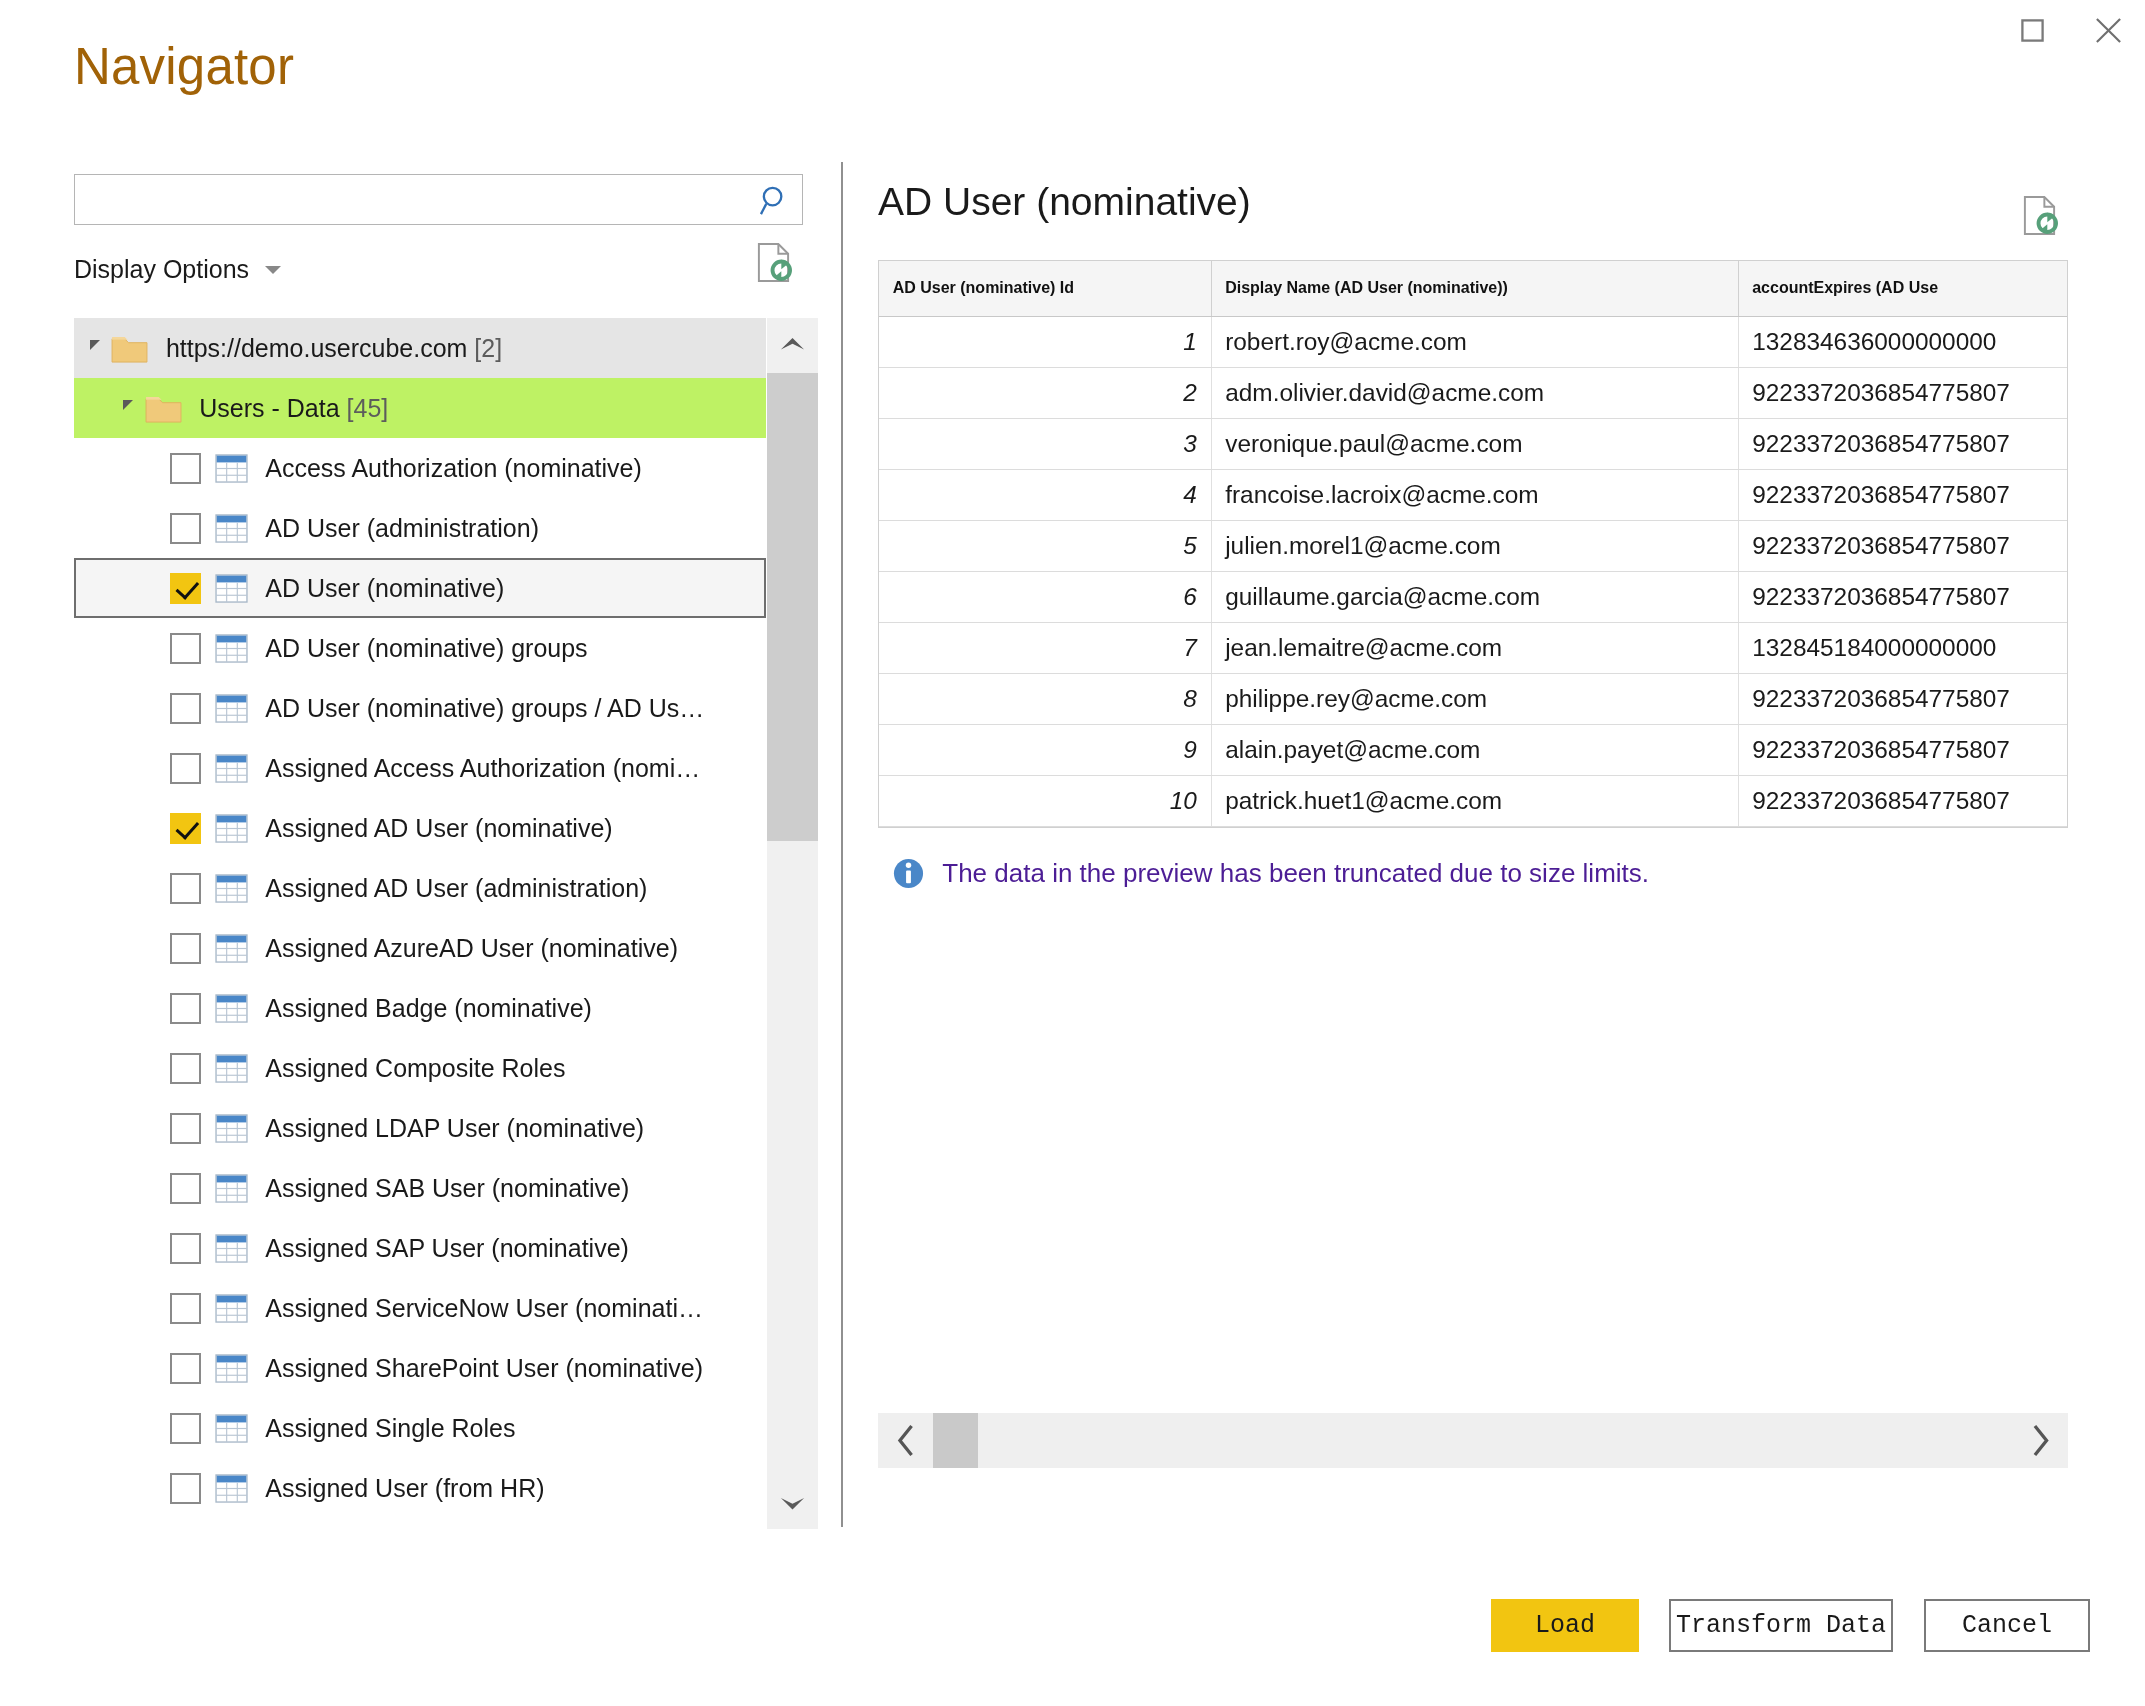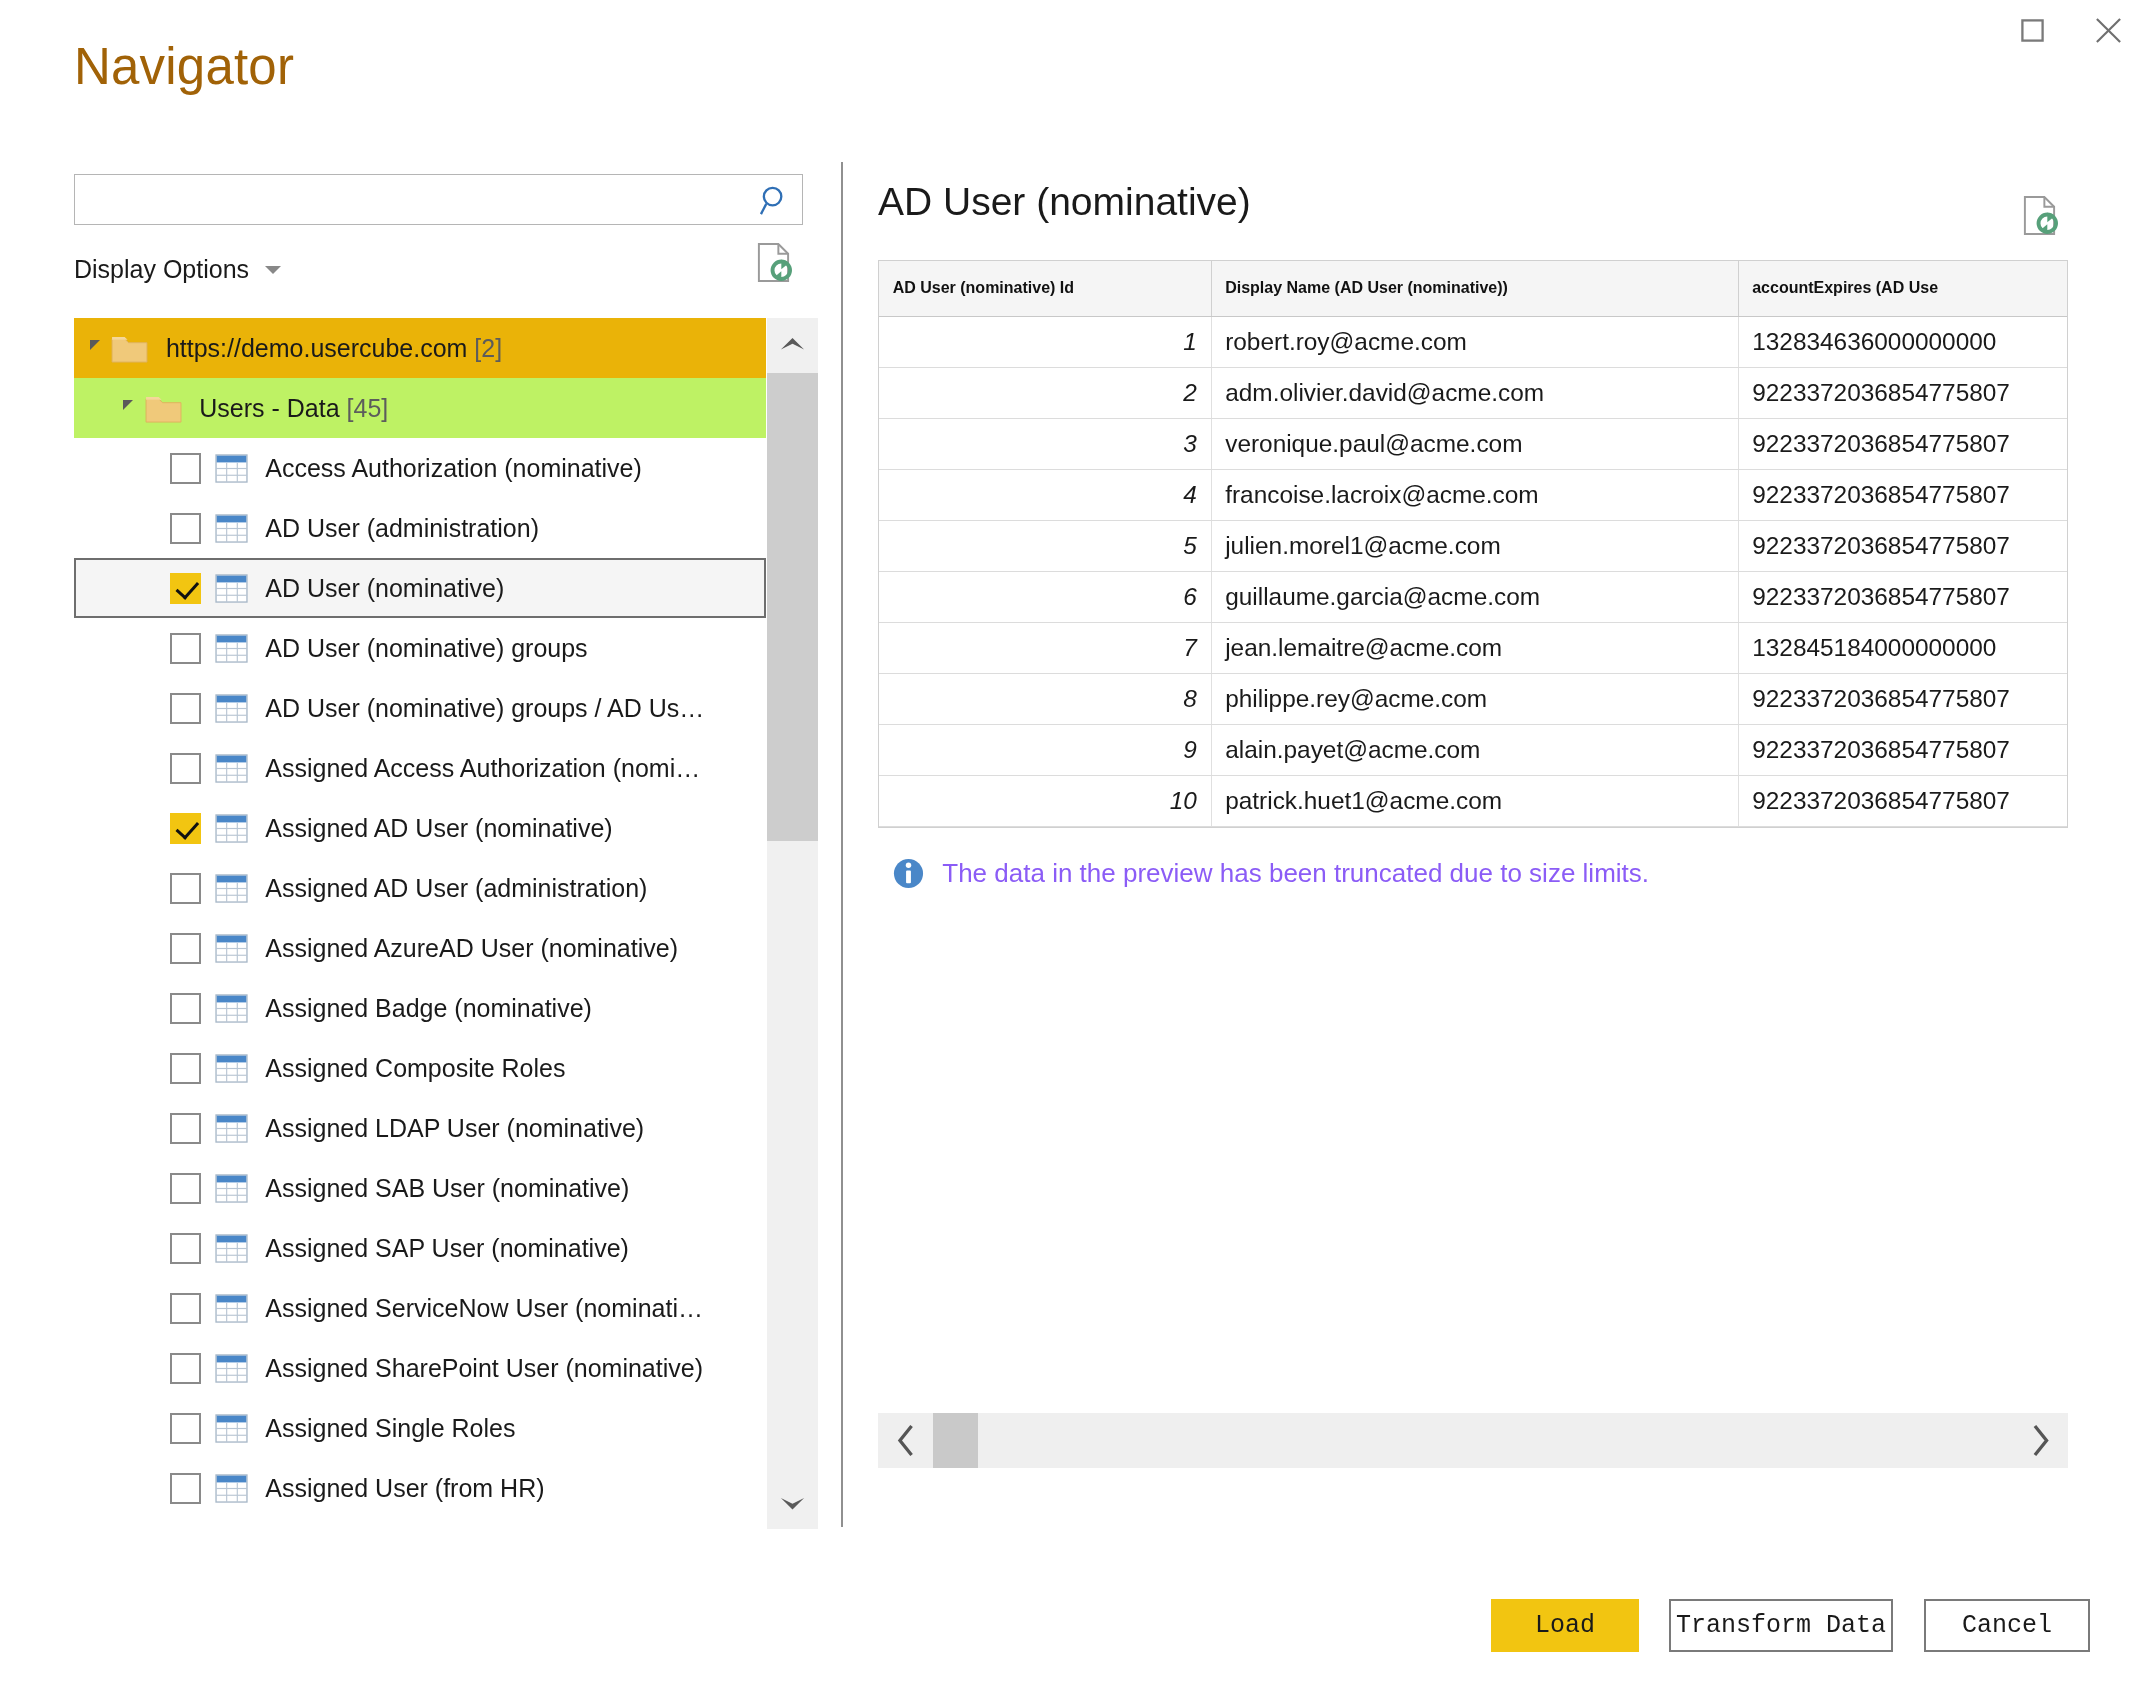--- a/index.html
+++ b/index.html
@@ -116,21 +116,21 @@
   }
   .tree-row {
     position: relative;
     height: 60px;
     display: flex;
     align-items: center;
     white-space: nowrap;
     cursor: default;
   }
   .tree-row.group { background: #bef264; }
-  .tree-row.root  { background: #eab308; }
+  .tree-row.root  { background: #e5e5e5; }
   .tree-row.selected {
     background: #f5f5f5;
     outline: 2px solid #6e6e6e;
     outline-offset: -2px;
   }
 
   .tri {
     width: 0; height: 0;
     border-top: 10.7px solid #5a5a5a;
     border-right: 10.7px solid transparent;
@@ -283,21 +283,21 @@
     left: 13.7px; top: 683px;
     display: flex; align-items: center;
   }
   .info-icon {
     width: 33px; height: 33px;
     flex: 0 0 auto;
     margin-right: 17.6px;
   }
   .info-text {
     font-size: 26px;
-    color: #8b5cf6;
+    color: #4c1d95;
     white-space: nowrap;
   }
 
   
   .hscroll {
     position: absolute;
     left: 0; top: 1239px;
     width: 1190px; height: 55px;
     background: #efefef;
   }

